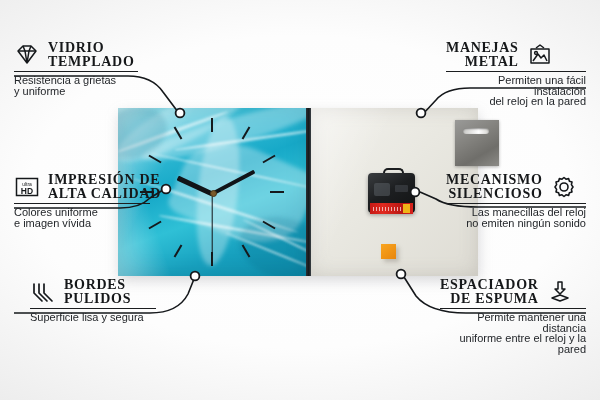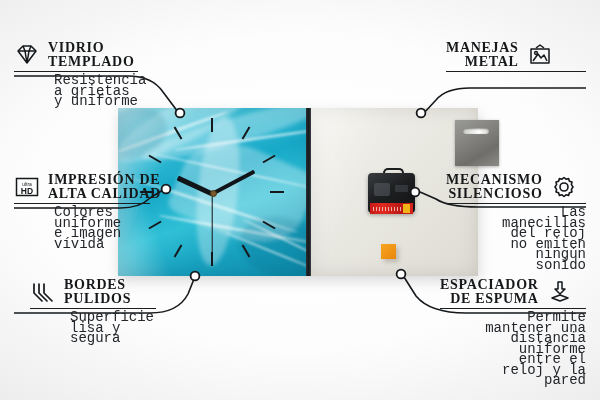--- a/index.html
+++ b/index.html
@@ -107,22 +107,22 @@
   .co-right .headrow{justify-content:flex-end;flex-direction:row-reverse;}
   .title{
     font-family:"Liberation Serif", serif;
     font-size:14px;font-weight:bold;letter-spacing:.7px;
     color:#16181a;line-height:13.5px;text-transform:uppercase;
   }
   .co-left .title{text-align:left;}
   .co-right .title{text-align:right;}
   .rule{height:1px;background:#1b1d1f;margin-top:3px;}
   .sub{
-    font-family:Liberation Mono, monospace;
-    font-size:14px;color:#23262a;line-height:10.5px;margin-top:3px;margin-left:40px;
+    font-family:Liberation Sans, sans-serif;
+    font-size:11px;color:#23262a;line-height:10.5px;margin-top:3px;
   }
   .co-left .sub{text-align:left;}
   .co-right .sub{text-align:right;}
   .ic{width:26px;height:24px;flex:0 0 26px;display:block;}
 
   svg.lines{position:absolute;left:0;top:0;width:600px;height:400px;pointer-events:none;}
 </style>
 </head>
 <body>
 
@@ -287,20 +287,24 @@
             <circle cx="9" cy="10" r="1.4"></circle>
           </g>
         </svg>
       </span>
       <span class="title">
         <span>MANEJAS</span><br>
         <span>METAL</span>
       </span>
     </div>
     <div class="rule" style="width:140px;margin-left:0;"></div>
+    <div class="sub">
+      <span>Permiten una fácil instalación</span><br>
+      <span>del reloj en la pared</span>
+    </div>
   </div>
 
   <div class="callout co-right" style="left:446px;top:173px;width:140px;">
     <div class="headrow">
       <span class="ic">
         <svg viewBox="0 0 26 24" width="26" height="24">
           <g fill="none" stroke="#15181b" stroke-width="1.6" stroke-linejoin="round">
             <path d="M13,2.5 L15,4.2 L17.6,3.6 L18.4,6.2 L21,7 L20.4,9.6 L22,12 L20.4,14.4 L21,17 L18.4,17.8
                      L17.6,20.4 L15,19.8 L13,21.5 L11,19.8 L8.4,20.4 L7.6,17.8 L5,17 L5.6,14.4 L4,12 L5.6,9.6
                      L5,7 L7.6,6.2 L8.4,3.6 L11,4.2 Z"></path>

